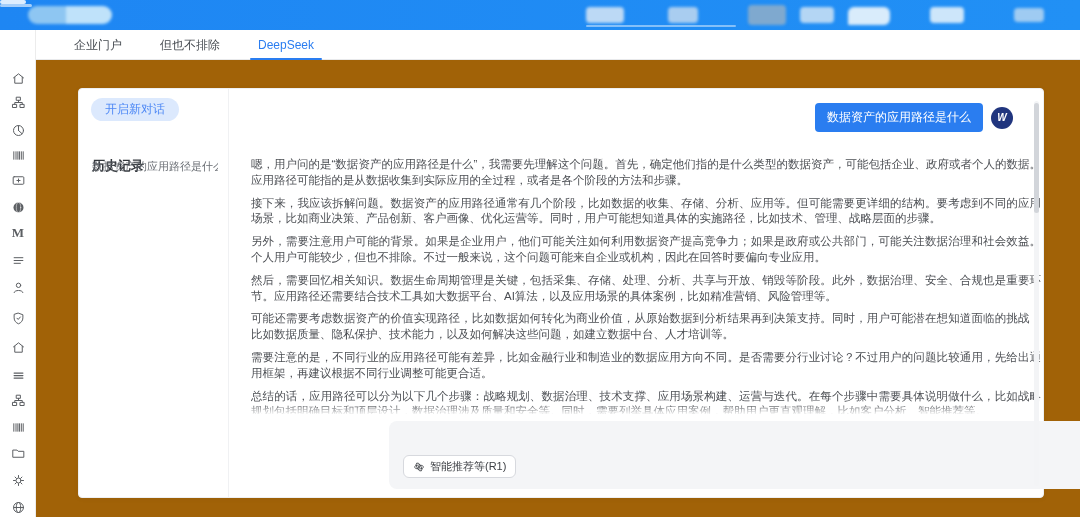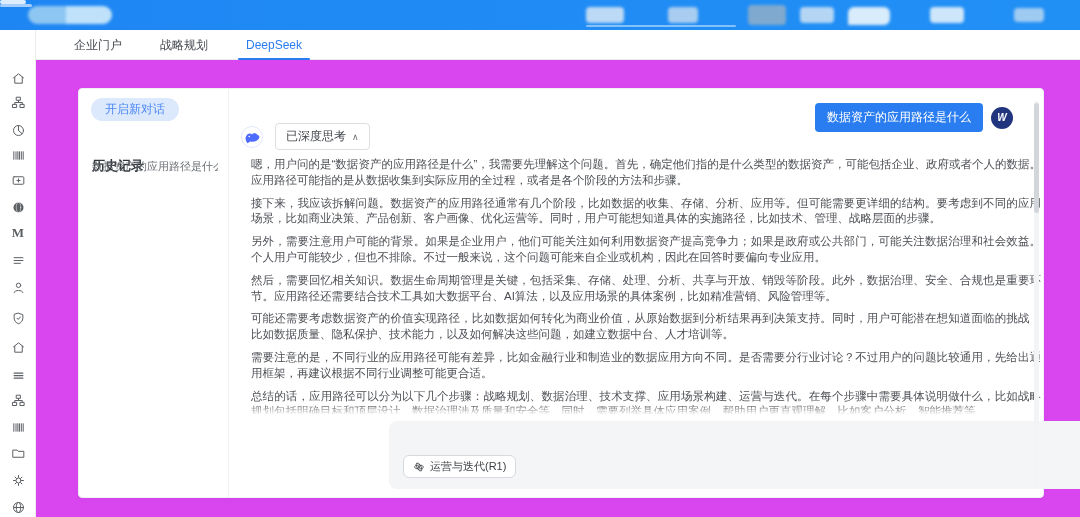--- a/index.html
+++ b/index.html
@@ -29,21 +29,21 @@
   .tabbar { position:absolute; left:36px; top:30px; width:1044px; height:30px;
     background:#fff; border-bottom:1px solid #e8e9eb; display:flex; align-items:center;
     padding-left:34px; gap:30px; z-index:3; }
   .tab { font-size:12px; color:#454a50; height:30px; line-height:30px; cursor:pointer;
     position:relative; padding:0 4px; }
   .tab.active { color:#2a7df0; }
   .tab.active::after { content:""; position:absolute; left:-4px; right:-4px; bottom:0;
     height:2px; background:#2a7df0; border-radius:1px; }
 
   
-  .content { position:absolute; left:36px; top:60px; width:1044px; height:457px; background:#d946ef; }
+  .content { position:absolute; left:36px; top:60px; width:1044px; height:457px; background:#a16207; }
   .card { position:absolute; left:42px; top:28px; width:966px; height:410px; background:#fff;
     border:1px solid #eef0f3; border-radius:4px; box-shadow:0 1px 5px rgba(30,50,90,.05); }
 
   
   .chat-side { position:absolute; left:0; top:0; width:150px; height:100%;
     border-right:1px solid #f0f1f3; }
   .new-chat { position:absolute; left:12px; top:9px; height:23px; padding:0 14px;
     background:#dce9fd; color:#4c87f5; font-size:12px; line-height:23px;
     border:none; border-radius:12px; cursor:pointer; }
   .hist-title { position:absolute; left:13px; top:38px; font-size:13px; font-weight:bold; color:#33373c;margin-top:30px; }
@@ -241,72 +241,61 @@
   <span class="rail-icon" style="top:469px">
       <svg>
         <use href="#i-globe"></use>
       </svg>
     </span>
 
 </div>
 
 <div class="tabbar">
   <span class="tab">企业门户</span>
-  <span class="tab">战略规划</span>
+  <span class="tab">但也不排除</span>
   <span class="tab active">DeepSeek</span>
 </div>
 
 <div class="content">
   <div class="card">
 
     <div class="chat-side">
       <button class="new-chat">开启新对话</button>
       <div class="hist-title">历史记录</div>
       <div class="hist-item">数据资产的应用路径是什么</div>
     </div>
 
     <div class="chat-main">
 
       <div class="user-row">
         <span class="user-bubble">数据资产的应用路径是什么</span>
         <span class="user-avatar">W</span>
       </div>
 
-      <div class="asst-row">
-        <svg class="whale" viewBox="0 0 22 22">
-          <circle cx="11" cy="11" r="10.5" fill="#ffffff" stroke="#e2e8fb" stroke-width="1"></circle>
-          <path d="M4.5 12 C5.5 7.5 9.5 6.5 11 8.5 C12 6.5 15.5 6.8 16.5 9 C18.3 9.2 19 11 17.8 12.8 C15.8 15.6 12 16.4 9.2 15.4 L6.5 17.2 C5.5 16.2 4.5 14 4.5 12 Z" fill="#4d6bfe"></path>
-          <circle cx="8.2" cy="10.5" r="0.8" fill="#ffffff"></circle>
-        </svg>
-        <span class="thought-chip">
-          <span>已深度思考</span>
-          <span class="caret">∧</span>
-        </span>
-      </div>
 
       <div class="thinking">
         <p>嗯，用户问的是“数据资产的应用路径是什么”，我需要先理解这个问题。首先，确定他们指的是什么类型的数据资产，可能包括企业、政府或者个人的数据。应用路径可能指的是从数据收集到实际应用的全过程，或者是各个阶段的方法和步骤。</p>
         <p>接下来，我应该拆解问题。数据资产的应用路径通常有几个阶段，比如数据的收集、存储、分析、应用等。但可能需要更详细的结构。要考虑到不同的应用场景，比如商业决策、产品创新、客户画像、优化运营等。同时，用户可能想知道具体的实施路径，比如技术、管理、战略层面的步骤。</p>
         <p>另外，需要注意用户可能的背景。如果是企业用户，他们可能关注如何利用数据资产提高竞争力；如果是政府或公共部门，可能关注数据治理和社会效益。个人用户可能较少，但也不排除。不过一般来说，这个问题可能来自企业或机构，因此在回答时要偏向专业应用。</p>
         <p>然后，需要回忆相关知识。数据生命周期管理是关键，包括采集、存储、处理、分析、共享与开放、销毁等阶段。此外，数据治理、安全、合规也是重要环节。应用路径还需要结合技术工具如大数据平台、AI算法，以及应用场景的具体案例，比如精准营销、风险管理等。</p>
         <p>可能还需要考虑数据资产的价值实现路径，比如数据如何转化为商业价值，从原始数据到分析结果再到决策支持。同时，用户可能潜在想知道面临的挑战，比如数据质量、隐私保护、技术能力，以及如何解决这些问题，如建立数据中台、人才培训等。</p>
         <p>需要注意的是，不同行业的应用路径可能有差异，比如金融行业和制造业的数据应用方向不同。是否需要分行业讨论？不过用户的问题比较通用，先给出通用框架，再建议根据不同行业调整可能更合适。</p>
         <p>总结的话，应用路径可以分为以下几个步骤：战略规划、数据治理、技术支撑、应用场景构建、运营与迭代。在每个步骤中需要具体说明做什么，比如战略规划包括明确目标和顶层设计，数据治理涉及质量和安全等。同时，需要列举具体应用案例，帮助用户更直观理解，比如客户分析、智能推荐等。</p>
 
         <div class="fade"></div>
       </div>
 
       <div class="composer">
         <span class="deep-chip">
           <svg viewBox="0 0 24 24">
             <circle cx="12" cy="12" r="2" fill="#3c3f44" stroke="none"></circle>
             <ellipse cx="12" cy="12" rx="9" ry="4"></ellipse>
             <ellipse cx="12" cy="12" rx="9" ry="4" transform="rotate(60 12 12)"></ellipse>
           </svg>
-          <span>运营与迭代(R1)</span>
+          <span>智能推荐等(R1)</span>
         </span>
 
       </div>
     </div>
 
     <div class="sb-track"></div>
     <div class="sb-thumb"></div>
   </div>
 </div>
 

